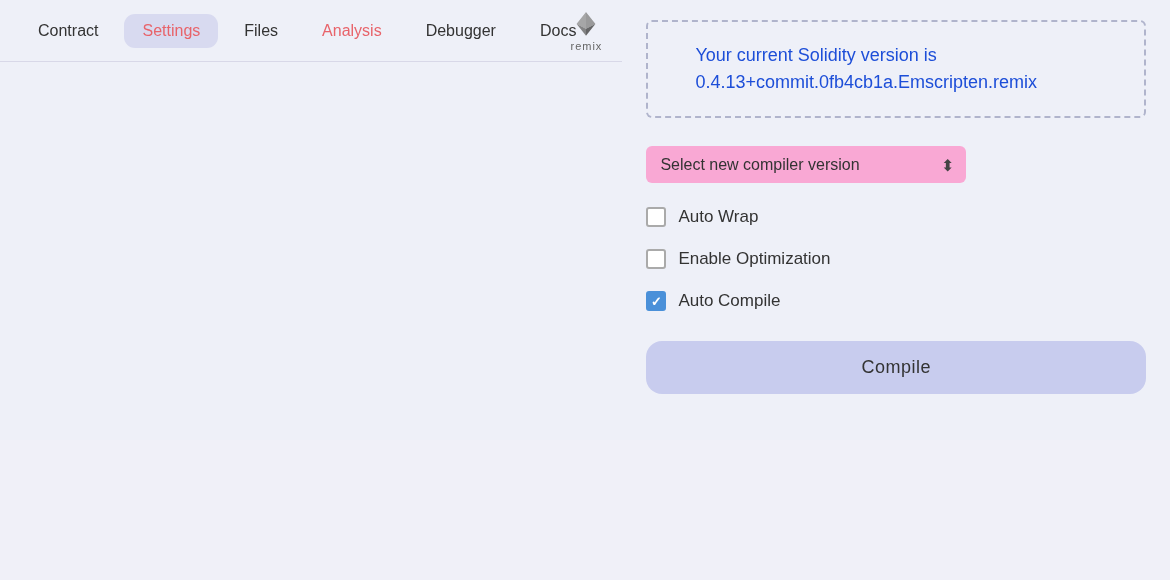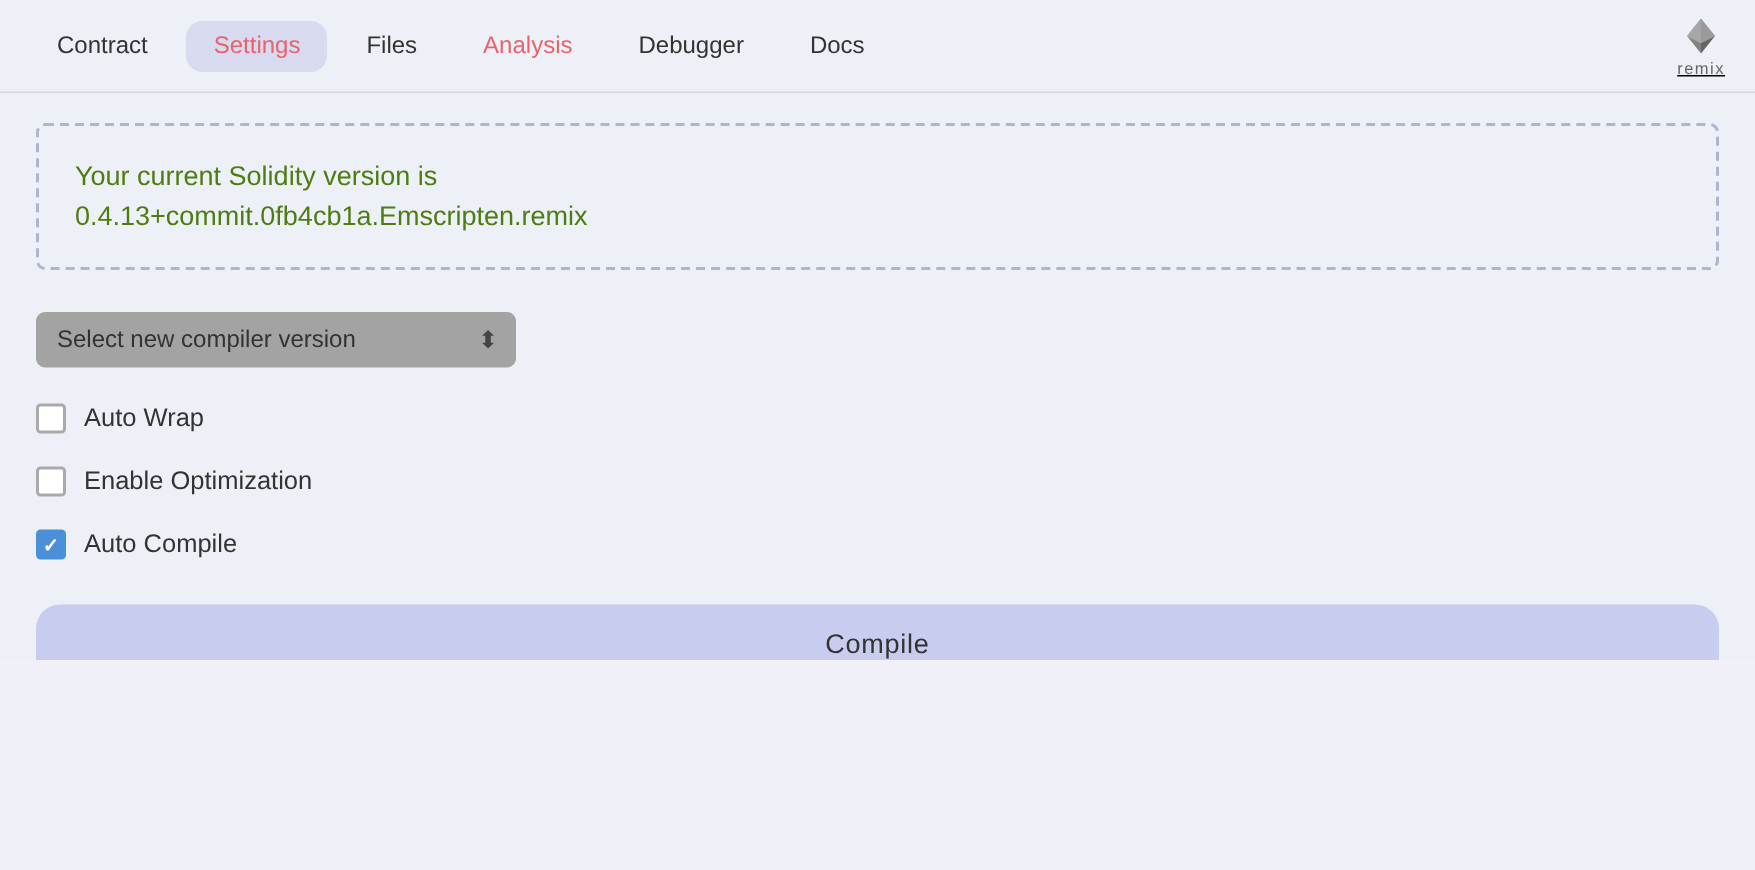--- a/index.html
+++ b/index.html
@@ -14,21 +14,21 @@
       width: 1170px;
       height: 580px;
       overflow: hidden;
     }
 
     .app-container {
       width: 1170px;
       height: 440px;
       background: #eef0f8;
       display: flex;
-      flex-direction: column;
+      flex-direction: row;
     }
 
     
     .top-nav {
       display: flex;
       align-items: center;
       background: #eef0f8;
       border-bottom: 1px solid #d8d8e8;
       padding: 0 20px;
       height: 62px;
@@ -58,21 +58,20 @@
 
     .remix-logo {
       position: absolute;
       right: 20px;
       top: 50%;
       transform: translateY(-50%);
       display: flex;
       flex-direction: column;
       align-items: center;
       gap: 2px;
-      text-decoration: underline;
     }
 
     .eth-diamond {
       width: 28px;
       height: 28px;
     }
 
     .remix-text {
       font-size: 11px;
       color: #666;
@@ -91,33 +90,34 @@
     .version-box {
       border: 2px dashed #b0b4cc;
       border-radius: 6px;
       padding: 20px 24px;
       margin-bottom: 28px;
       background: transparent;
     }
 
     .version-text {
       font-size: 18px;
-      color: #4d7c0f;
+      color: #1d4ed8;
       line-height: 1.5;
+      margin-left: 23px;
     }
 
     
     .compiler-select-wrapper {
       margin-bottom: 24px;
     }
 
     .compiler-select {
       appearance: none;
       -webkit-appearance: none;
-      background: #a3a3a3;
+      background: #f9a8d4;
       border: none;
       border-radius: 6px;
       padding: 10px 40px 10px 14px;
       font-size: 16px;
       color: #333;
       width: 320px;
       cursor: pointer;
       outline: none;
       position: relative;
     }

